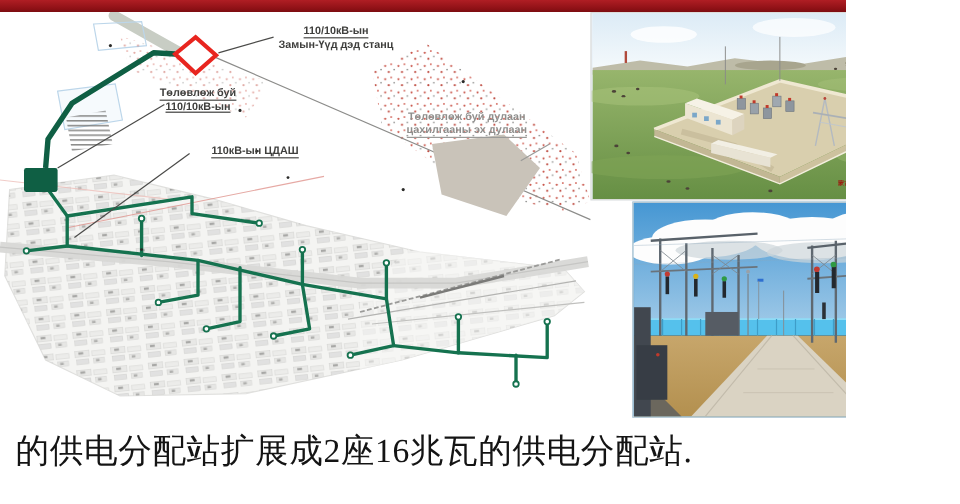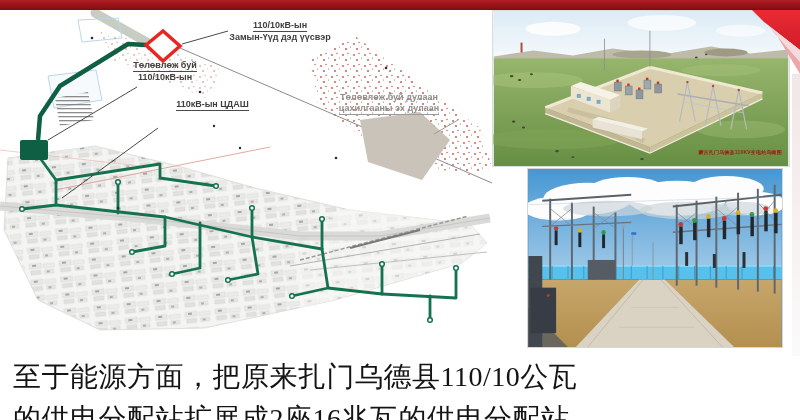--- a/index.html
+++ b/index.html
@@ -1,17 +1,17 @@
 <!DOCTYPE html>
 <html><head>
 <meta charset="utf-8">
 <style>
   html,body{margin:0;padding:0;background:#ffffff;}
   #slide{
-    position:relative;width:800px;height:420px;overflow:hidden;
+    position:relative;width:705px;height:420px;overflow:hidden;
     background:#ffffff;font-family:"Liberation Sans",sans-serif;
   }
   
   .accent-bar{
     position:absolute;left:0;top:0;width:800px;height:10px;z-index:6;
     background:linear-gradient(180deg,#b01e24 0%,#8f1116 70%,#7c0d11 100%);
   }
   
   .ribbon{position:absolute;left:740px;top:0;width:60px;height:380px;z-index:5;}
   
@@ -179,29 +179,29 @@
         <circle cx="200" cy="84" r="1.3"></circle>
       <circle cx="214" cy="118" r="1.2"></circle>
         <circle cx="386" cy="60" r="1.3"></circle>
       <circle cx="118" cy="200" r="1.2"></circle>
         <circle cx="240" cy="140" r="1.2"></circle>
     </g>
   </svg>
 
   <div class="map-label" style="left:205px;top:20px;width:150px;">
     <span class="lbl-line"><span class="u">110/10кВ-ын</span></span>
-    <span class="lbl-line">Замын-Үүд дэд үүсвэр</span>
+    <span class="lbl-line">Замын-Үүд дэд станц</span>
   </div>
 
-  <div class="map-label" style="left:95px;top:60px;width:140px;">
+  <div class="map-label" style="left:95px;top:72px;width:140px;text-decoration:underline;">
     <span class="lbl-line"><span class="u">Төлөвлөж буй</span></span>
     <span class="lbl-line">110/10кВ-ын</span>
   </div>
 
-  <div class="map-label" style="left:140px;top:99px;width:145px;">
+  <div class="map-label" style="left:140px;top:120px;width:145px;">
     <span class="lbl-line"><span class="u">110кВ-ын ЦДАШ</span></span>
   </div>
 
   <div class="map-label gray" style="left:300px;top:92px;width:178px;">
     <span class="blk">
       <span class="lbl-line">Төлөвлөж буй дулаан</span>
       <span class="lbl-line">цахилгааны эх дулаан</span>
     </span>
   </div>
 
@@ -437,17 +437,16 @@
       <circle cx="96" cy="58" r="1.6" fill="#9aa0a6"></circle>
       <line x1="126" y1="74" x2="126" y2="112" stroke="#858c92" stroke-width="0.8"></line>
       <rect x="104" y="64" width="5" height="2.5" fill="#2e6fd0"></rect>
       <line x1="105" y1="66" x2="105" y2="98" stroke="#858c92" stroke-width="0.7"></line>
       <line x1="0" y1="36" x2="256" y2="28" stroke="#8fa8ba" stroke-width="0.4" opacity="0.8"></line>
       <line x1="0" y1="52" x2="256" y2="44" stroke="#8fa8ba" stroke-width="0.4" opacity="0.6"></line>
     </g>
   </svg>
 
   <div class="body-text">
-    <span class="t-line">至于能源方面，把原来扎门乌德县110/10公瓦</span>
     <span class="t-line">的供电分配站扩展成2座16兆瓦的供电分配站.</span>
   </div>
 
 </div>
 
 </body></html>

